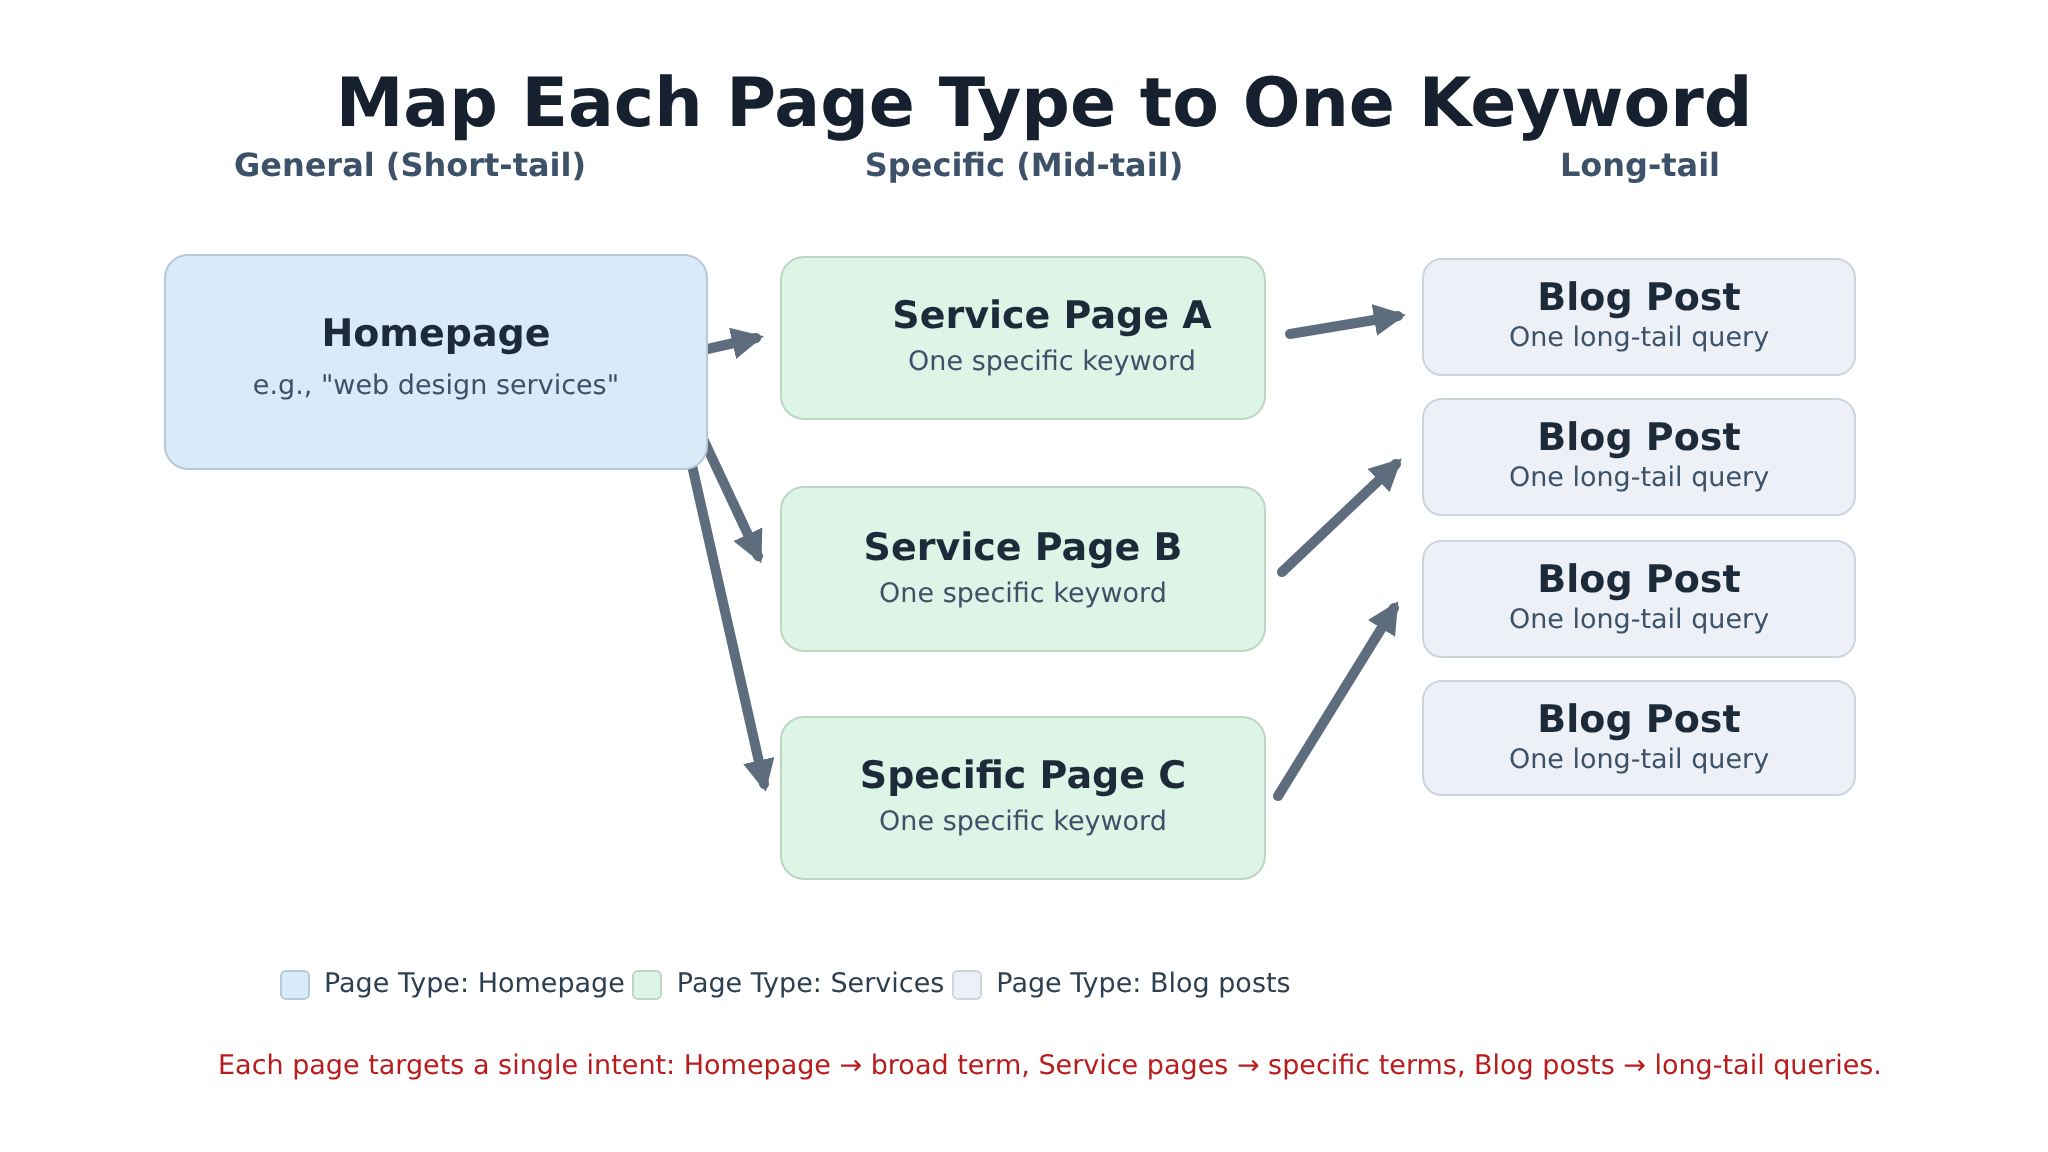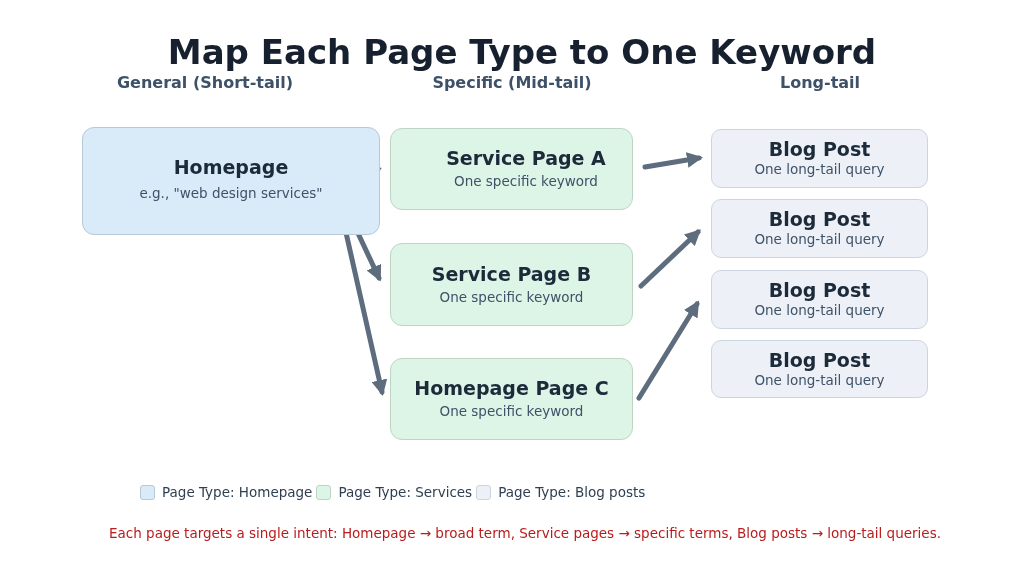--- a/index.html
+++ b/index.html
@@ -36,21 +36,21 @@
 
   .box {
     position: absolute;
     border-radius: 12px;
     display: flex;
     flex-direction: column;
     align-items: center;
     justify-content: center;
     text-align: center;
   }
-  .box-homepage { background: #d9ebf8; border: 1.5px solid #b7c8d6; left: 82px; top: 127px; width: 298px; height: 108px; }
+  .box-homepage { background: #d9ebf8; border: 1.5px solid #b7c8d6; left: 82px; top: 127px; width: 272px; height: 108px; }
   .box-service  { background: #dcf5e6; border: 1.5px solid #bed5c6; left: 390px; width: 243px; height: 82px; }
   .box-service.sA { top: 128px; padding-left: 29px; }
   .box-service.sB { top: 243px; height: 83px; }
   .box-service.sC { top: 358px; }
   .box-blog { background: #edf1f7; border: 1.5px solid #ccd5df; left: 711px; width: 217px; height: 59px; border-radius: 10px; }
   .box-blog.b1 { top: 129px; }
   .box-blog.b2 { top: 199px; }
   .box-blog.b3 { top: 270px; }
   .box-blog.b4 { top: 340px; height: 58px; }
 
@@ -122,21 +122,21 @@
 
   <div class="box box-service sA">
     <div class="box-title">Service Page A</div>
     <div class="box-sub">One specific keyword</div>
   </div>
   <div class="box box-service sB">
     <div class="box-title">Service Page B</div>
     <div class="box-sub">One specific keyword</div>
   </div>
   <div class="box box-service sC">
-    <div class="box-title">Homepage Page C</div>
+    <div class="box-title">Specific Page C</div>
     <div class="box-sub">One specific keyword</div>
   </div>
 
   <div class="box box-blog b1">
     <div class="box-title">Blog Post</div>
     <div class="box-sub" style="margin-top:0;">One long-tail query</div>
   </div>
   <div class="box box-blog b2">
     <div class="box-title">Blog Post</div>
     <div class="box-sub" style="margin-top:0;">One long-tail query</div>

